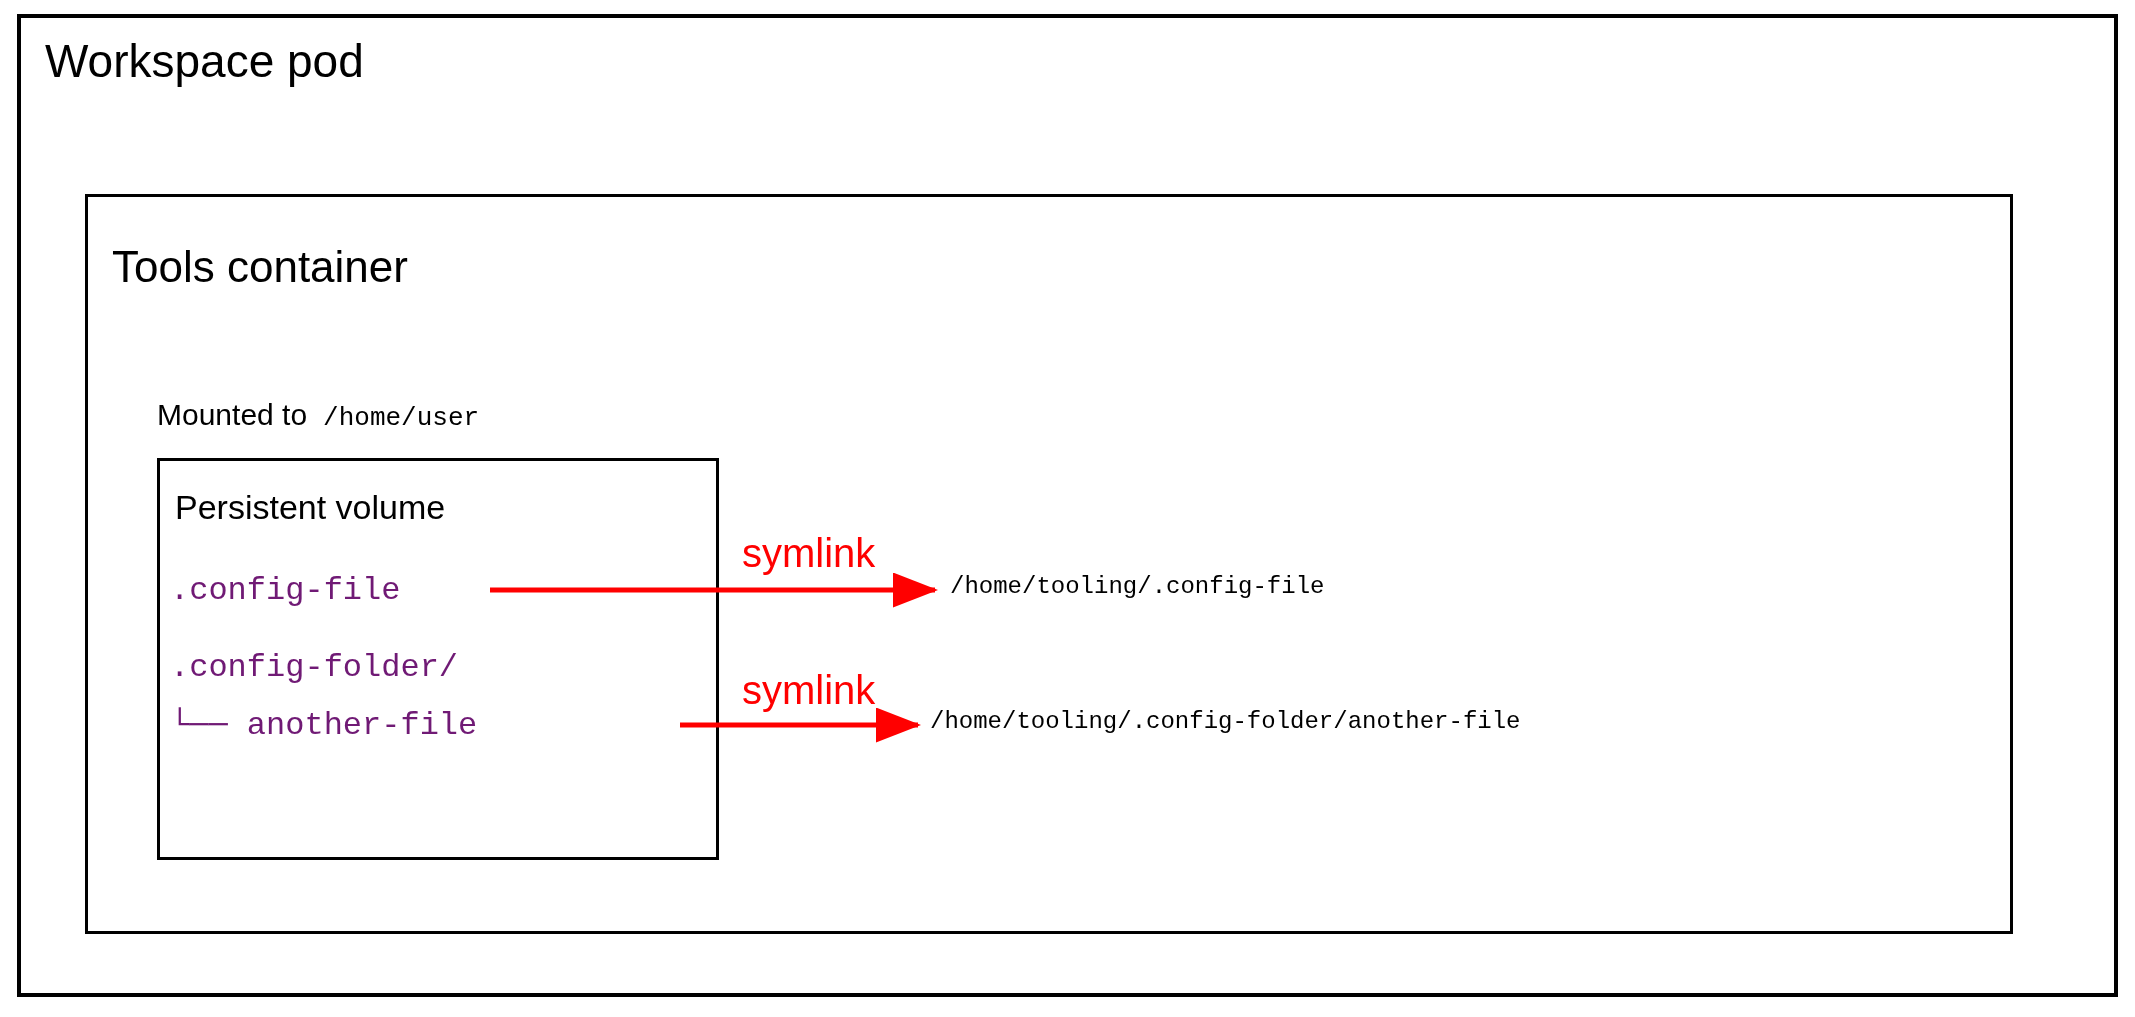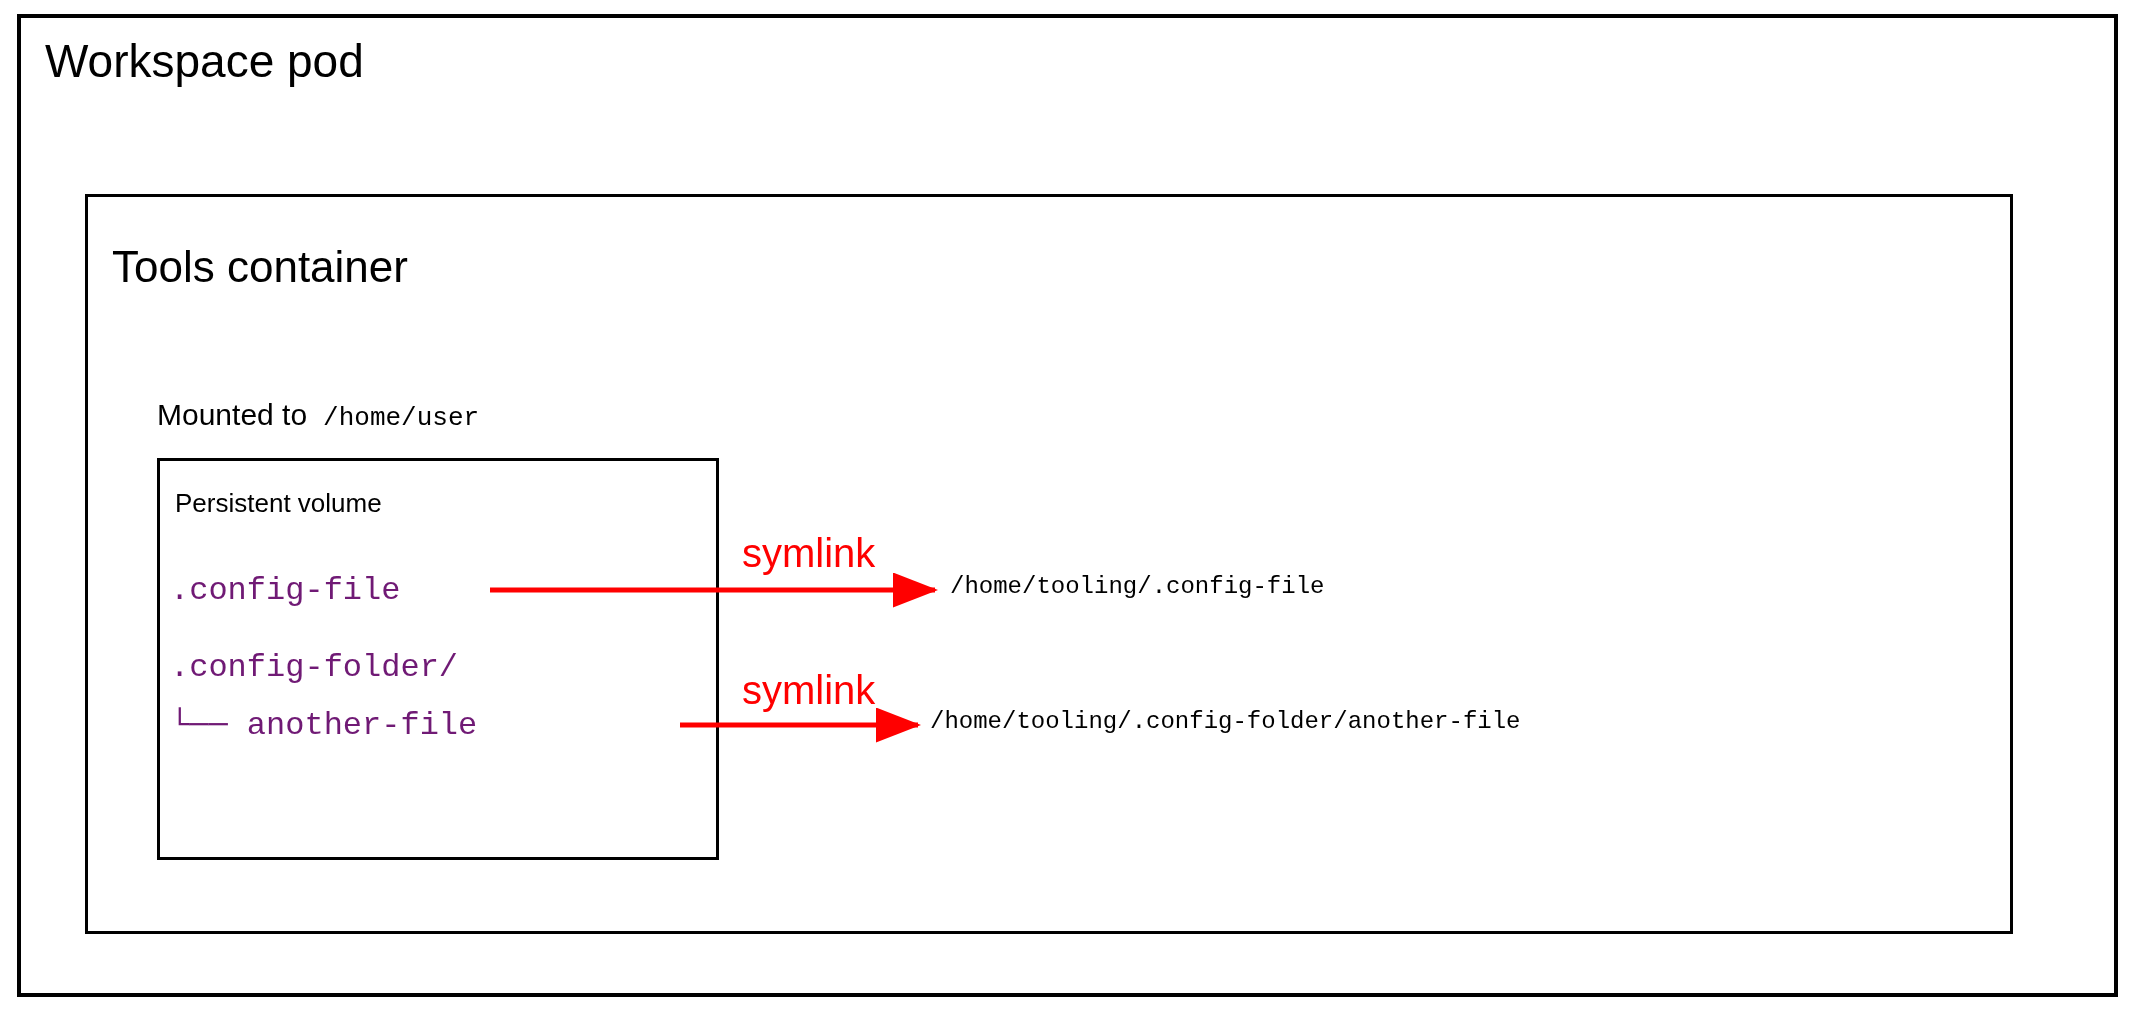--- a/index.html
+++ b/index.html
@@ -87,21 +87,21 @@
     width: 562px;
     height: 402px;
     border: 3px solid #000000;
     box-sizing: border-box;
     background: #ffffff;
   }
   .pv-title {
     position: absolute;
     left: 175px;
     top: 490px;
-    font-size: 26px;
+    font-size: 34px;
     line-height: 1;
     white-space: nowrap;
   }
 
   
   .file-entry {
     position: absolute;
     font-family: "Liberation Mono", monospace;
     font-size: 32px;
     line-height: 1;

